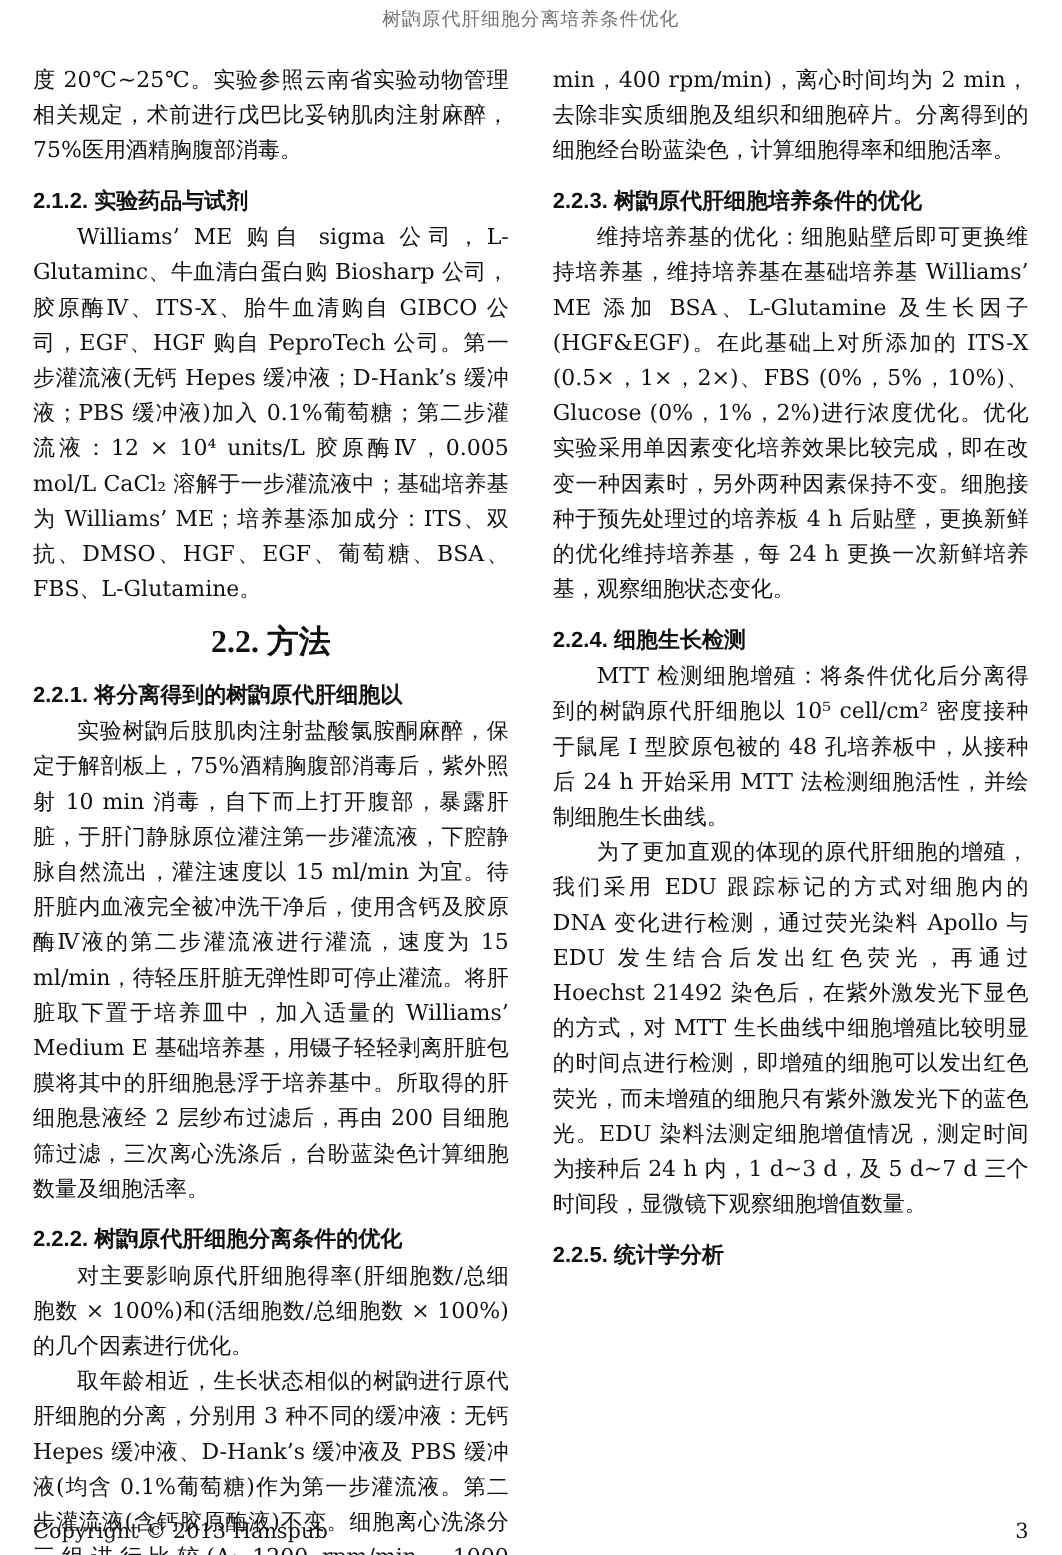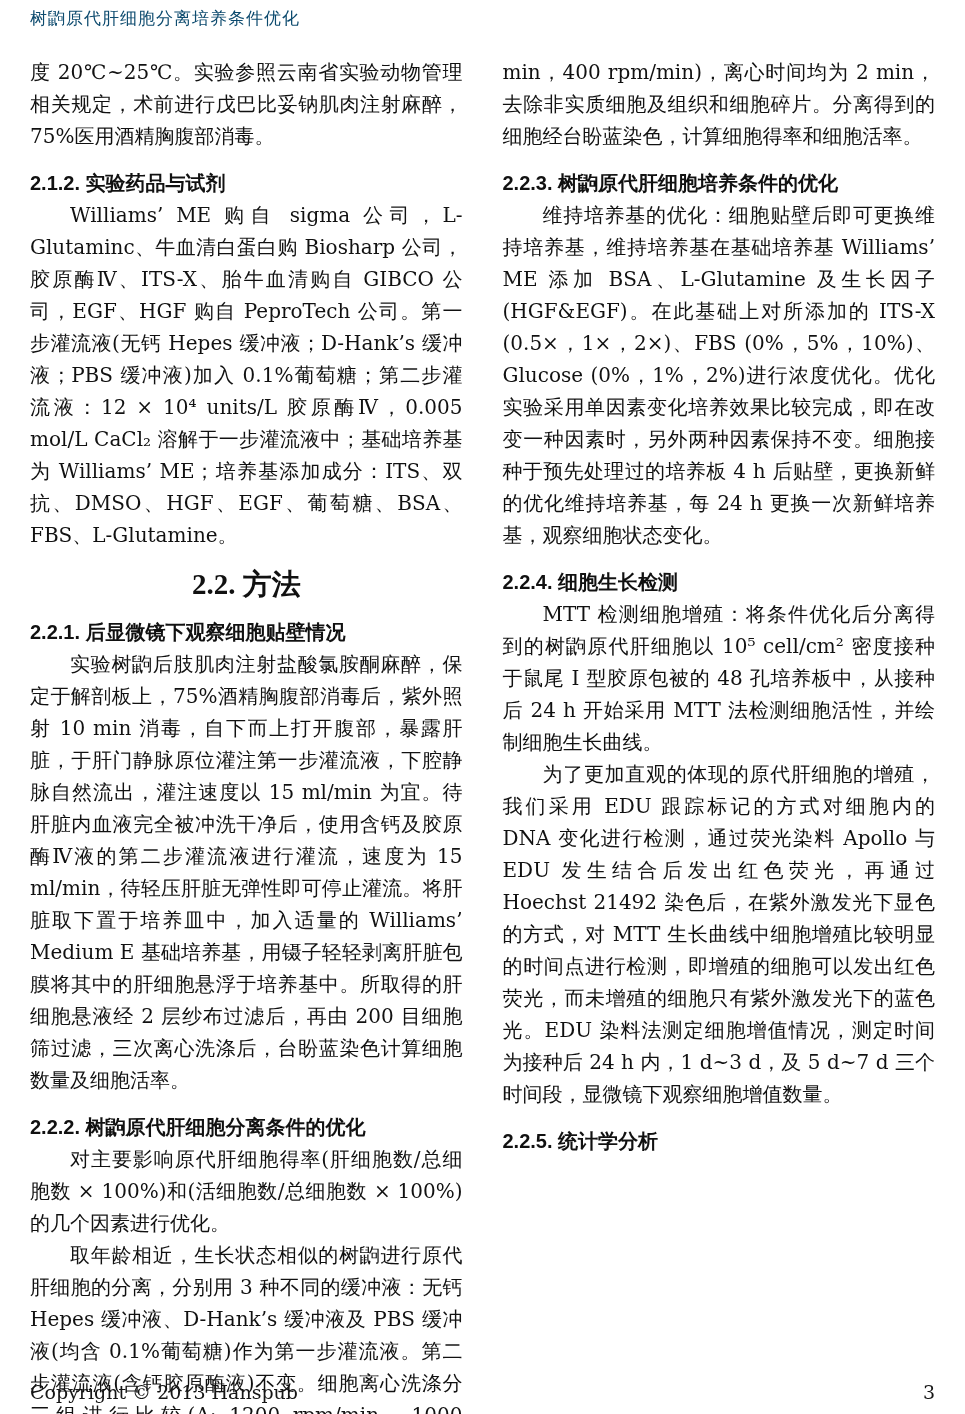--- a/index.html
+++ b/index.html
@@ -12,25 +12,25 @@
     width: 965px;
     height: 1414px;
     background: #ffffff;
     color: #111111;
     font-family: "DejaVu Serif", "Liberation Serif", serif;
     overflow: hidden;
     box-sizing: border-box;
     padding: 6px 30px 0 30px;
   }
   .paper-title {
-    text-align: left;
+    text-align: center;
     font-size: 17px;
     line-height: 24px;
     letter-spacing: 1px;
-    color: #0c4a6e;
+    color: #737373;
   }
   .columns {
     display: flex;
     gap: 40px;
     margin-top: 26px;
   }
   .col {
     flex: 1 1 0;
     min-width: 0;
     font-size: 20px;
@@ -77,21 +77,21 @@
 
 <div class="page">
   <div class="paper-title">树鼩原代肝细胞分离培养条件优化</div>
 
   <div class="columns">
     <div class="col" id="col-left">
         <div class="body-cont">度 20℃~25℃。实验参照云南省实验动物管理相关规定，术前进行戊巴比妥钠肌肉注射麻醉，75%医用酒精胸腹部消毒。</div>
         <div class="heading3">2.1.2. 实验药品与试剂</div>
         <div class="body">Williams’ ME 购自 sigma 公司，L-Glutaminc、牛血清白蛋白购 Biosharp 公司，胶原酶Ⅳ、ITS-X、胎牛血清购自 GIBCO 公司，EGF、HGF 购自 PeproTech 公司。第一步灌流液(无钙 Hepes 缓冲液；D-Hank’s 缓冲液；PBS 缓冲液)加入 0.1%葡萄糖；第二步灌流液：12 × 10⁴ units/L 胶原酶Ⅳ，0.005 mol/L CaCl₂ 溶解于一步灌流液中；基础培养基为 Williams’ ME；培养基添加成分：ITS、双抗、DMSO、HGF、EGF、葡萄糖、BSA、FBS、L-Glutamine。</div>
         <div class="heading2">2.2. 方法</div>
-        <div class="heading3">2.2.1. 后显微镜下观察细胞贴壁情况</div>
+        <div class="heading3">2.2.1. 将分离得到的树鼩原代肝细胞以</div>
         <div class="body">实验树鼩后肢肌肉注射盐酸氯胺酮麻醉，保定于解剖板上，75%酒精胸腹部消毒后，紫外照射 10 min 消毒，自下而上打开腹部，暴露肝脏，于肝门静脉原位灌注第一步灌流液，下腔静脉自然流出，灌注速度以 15 ml/min 为宜。待肝脏内血液完全被冲洗干净后，使用含钙及胶原酶Ⅳ液的第二步灌流液进行灌流，速度为 15 ml/min，待轻压肝脏无弹性即可停止灌流。将肝脏取下置于培养皿中，加入适量的 Williams’ Medium E 基础培养基，用镊子轻轻剥离肝脏包膜将其中的肝细胞悬浮于培养基中。所取得的肝细胞悬液经 2 层纱布过滤后，再由 200 目细胞筛过滤，三次离心洗涤后，台盼蓝染色计算细胞数量及细胞活率。</div>
         <div class="heading3">2.2.2. 树鼩原代肝细胞分离条件的优化</div>
         <div class="body">对主要影响原代肝细胞得率(肝细胞数/总细胞数 × 100%)和(活细胞数/总细胞数 × 100%)的几个因素进行优化。</div>
         <div class="body">取年龄相近，生长状态相似的树鼩进行原代肝细胞的分离，分别用 3 种不同的缓冲液：无钙 Hepes 缓冲液、D-Hank’s 缓冲液及 PBS 缓冲液(均含 0.1%葡萄糖)作为第一步灌流液。第二步灌流液(含钙胶原酶液)不变。细胞离心洗涤分三组进行比较(A: 1200 rpm/min，1000 rpm/min，800 rpm/min；B: 1000rpm/min，800 rpm/min，600 rpm/min；C: 800 rpm/min，600 rpm/</div>
       </div>
     <div class="col" id="col-right">
         <div class="body-cont">min，400 rpm/min)，离心时间均为 2 min，去除非实质细胞及组织和细胞碎片。分离得到的细胞经台盼蓝染色，计算细胞得率和细胞活率。</div>
         <div class="heading3">2.2.3. 树鼩原代肝细胞培养条件的优化</div>
         <div class="body">维持培养基的优化：细胞贴壁后即可更换维持培养基，维持培养基在基础培养基 Williams’ ME 添加 BSA、L-Glutamine 及生长因子(HGF&amp;EGF)。在此基础上对所添加的 ITS-X (0.5×，1×，2×)、FBS (0%，5%，10%)、Glucose (0%，1%，2%)进行浓度优化。优化实验采用单因素变化培养效果比较完成，即在改变一种因素时，另外两种因素保持不变。细胞接种于预先处理过的培养板 4 h 后贴壁，更换新鲜的优化维持培养基，每 24 h 更换一次新鲜培养基，观察细胞状态变化。</div>
         <div class="heading3">2.2.4. 细胞生长检测</div>

